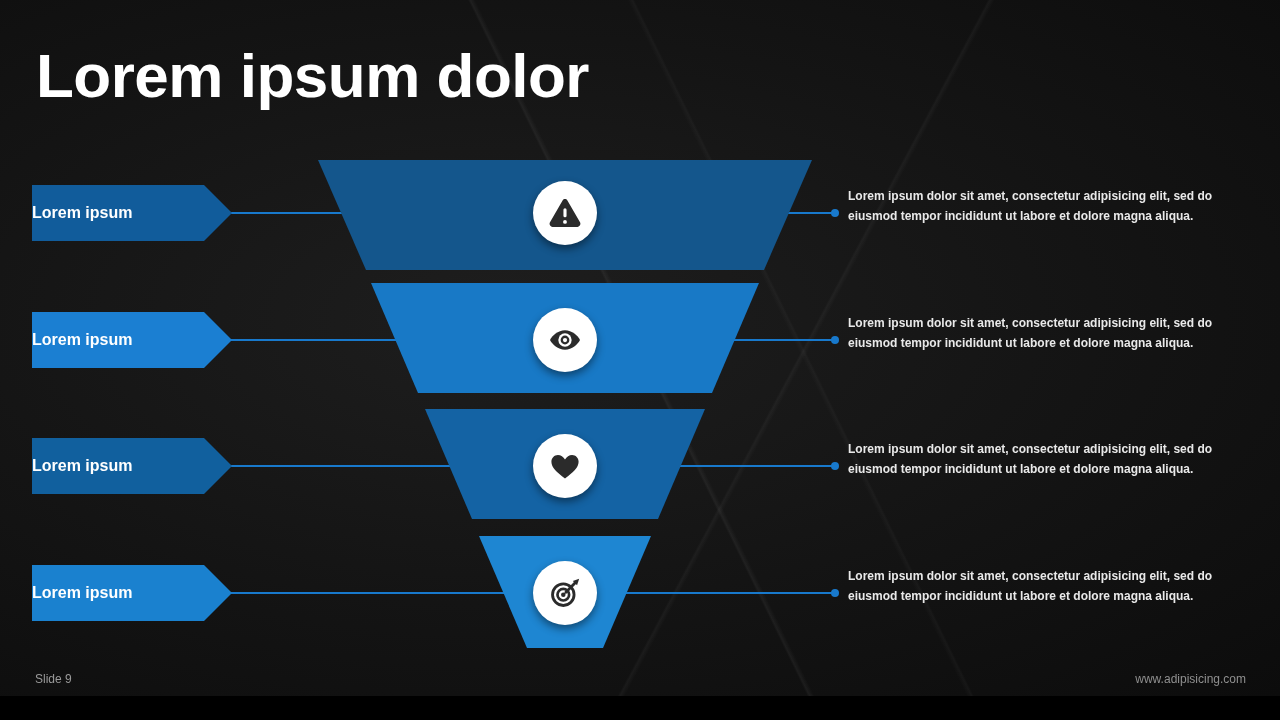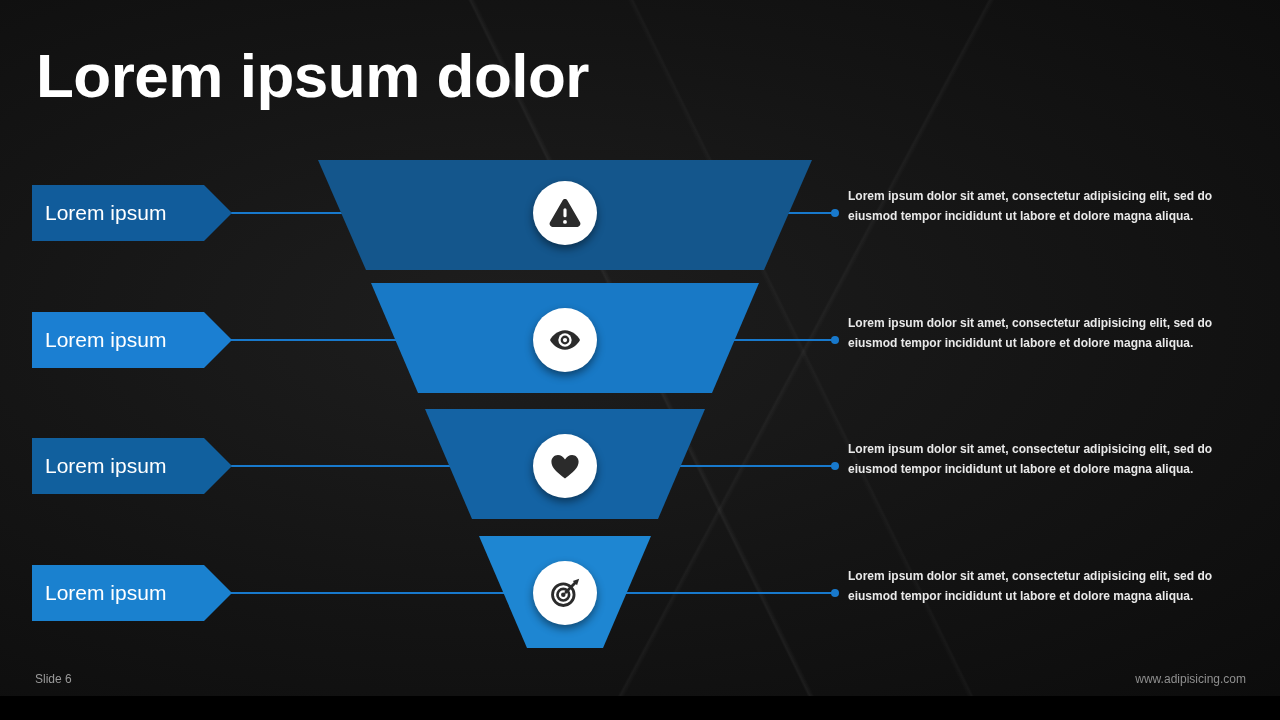--- a/index.html
+++ b/index.html
@@ -21,22 +21,22 @@
     background:radial-gradient(140% 120% at 50% 48%, transparent 55%, rgba(0,0,0,0.55) 100%);
   }
   .title{
     position:absolute;left:36px;top:42px;z-index:5;
     font-size:62px;font-weight:bold;letter-spacing:-0.5px;color:#ffffff;line-height:1.1;
   }
   
   .label{
     position:absolute;left:32px;width:200px;height:56px;z-index:3;
     clip-path:polygon(0 0,172px 0,200px 50%,172px 100%,0 100%);
-    display:flex;align-items:center;padding-left:13px;box-sizing:border-box;
-    font-size:21px;color:#ffffff;
+    display:flex;align-items:center;box-sizing:border-box;
+    font-size:16px;color:#ffffff;font-weight:bold;
   }
   .label.r0{top:185px}.label.r1{top:312px}.label.r2{top:438px}.label.r3{top:565px}
   
   .line{position:absolute;left:230px;width:604px;height:1.5px;z-index:1;}
   .line.r0{top:212px}.line.r1{top:339px}.line.r2{top:465px}.line.r3{top:592px}
   .dot{position:absolute;left:831px;width:8px;height:8px;border-radius:50%;z-index:2;}
   .dot.r0{top:209px}.dot.r1{top:336px}.dot.r2{top:462px}.dot.r3{top:589px}
   
   .seg{position:absolute;z-index:2;}
   .seg.r0{left:318px;top:160px;width:494px;height:110px;clip-path:polygon(0 0,494px 0,446px 110px,48px 110px);}
@@ -126,15 +126,15 @@
       <line x1="12.6" y1="11.4" x2="19.4" y2="4.6" stroke="#2B2B2B" stroke-width="2" stroke-linecap="round"></line>
       <path fill="#2B2B2B" d="M17.5 3.5 L22 2 L20.5 6.5 Z"></path>
     </svg>
   </div>
 
   <div class="desc r0">Lorem ipsum dolor sit amet, consectetur adipisicing elit, sed do eiusmod tempor incididunt ut labore et dolore magna aliqua.</div>
   <div class="desc r1">Lorem ipsum dolor sit amet, consectetur adipisicing elit, sed do eiusmod tempor incididunt ut labore et dolore magna aliqua.</div>
   <div class="desc r2">Lorem ipsum dolor sit amet, consectetur adipisicing elit, sed do eiusmod tempor incididunt ut labore et dolore magna aliqua.</div>
   <div class="desc r3">Lorem ipsum dolor sit amet, consectetur adipisicing elit, sed do eiusmod tempor incididunt ut labore et dolore magna aliqua.</div>
 
-  <div class="footer-left">Slide 6</div>
+  <div class="footer-left">Slide 9</div>
   <div class="footer-right">www.adipisicing.com</div>
 </div>
 
 </body></html>

